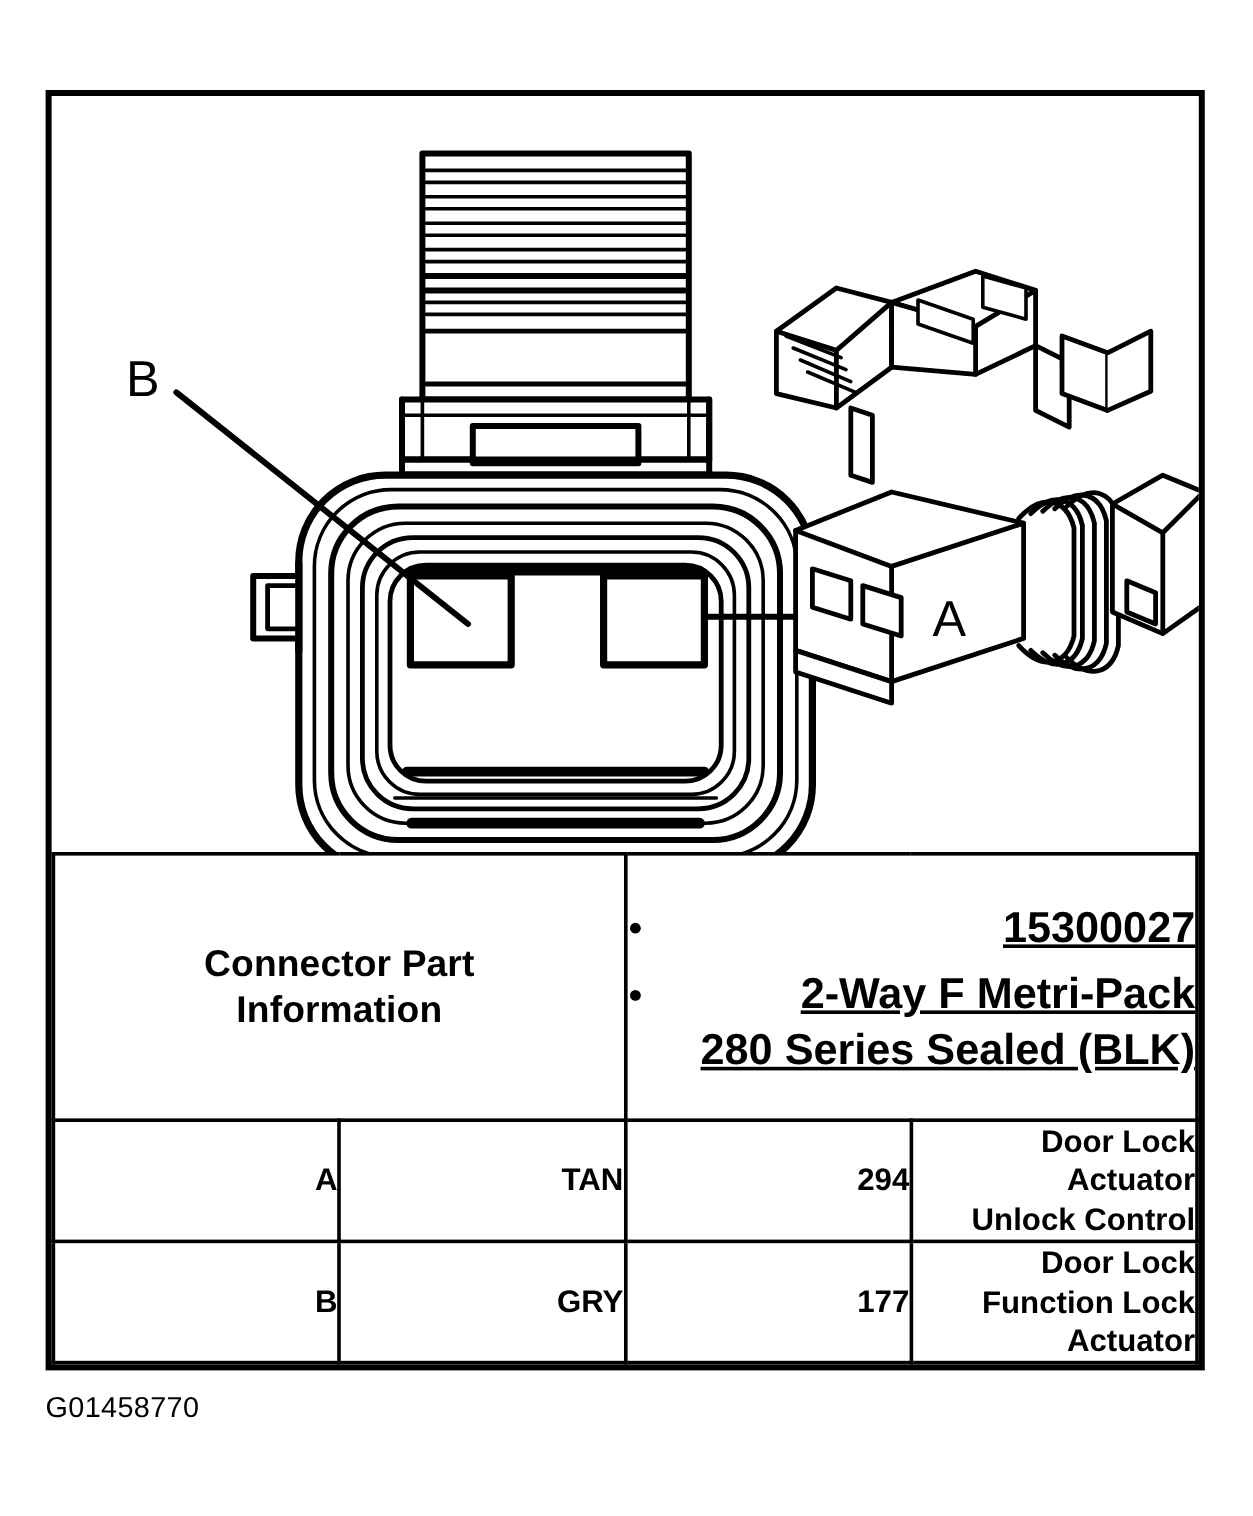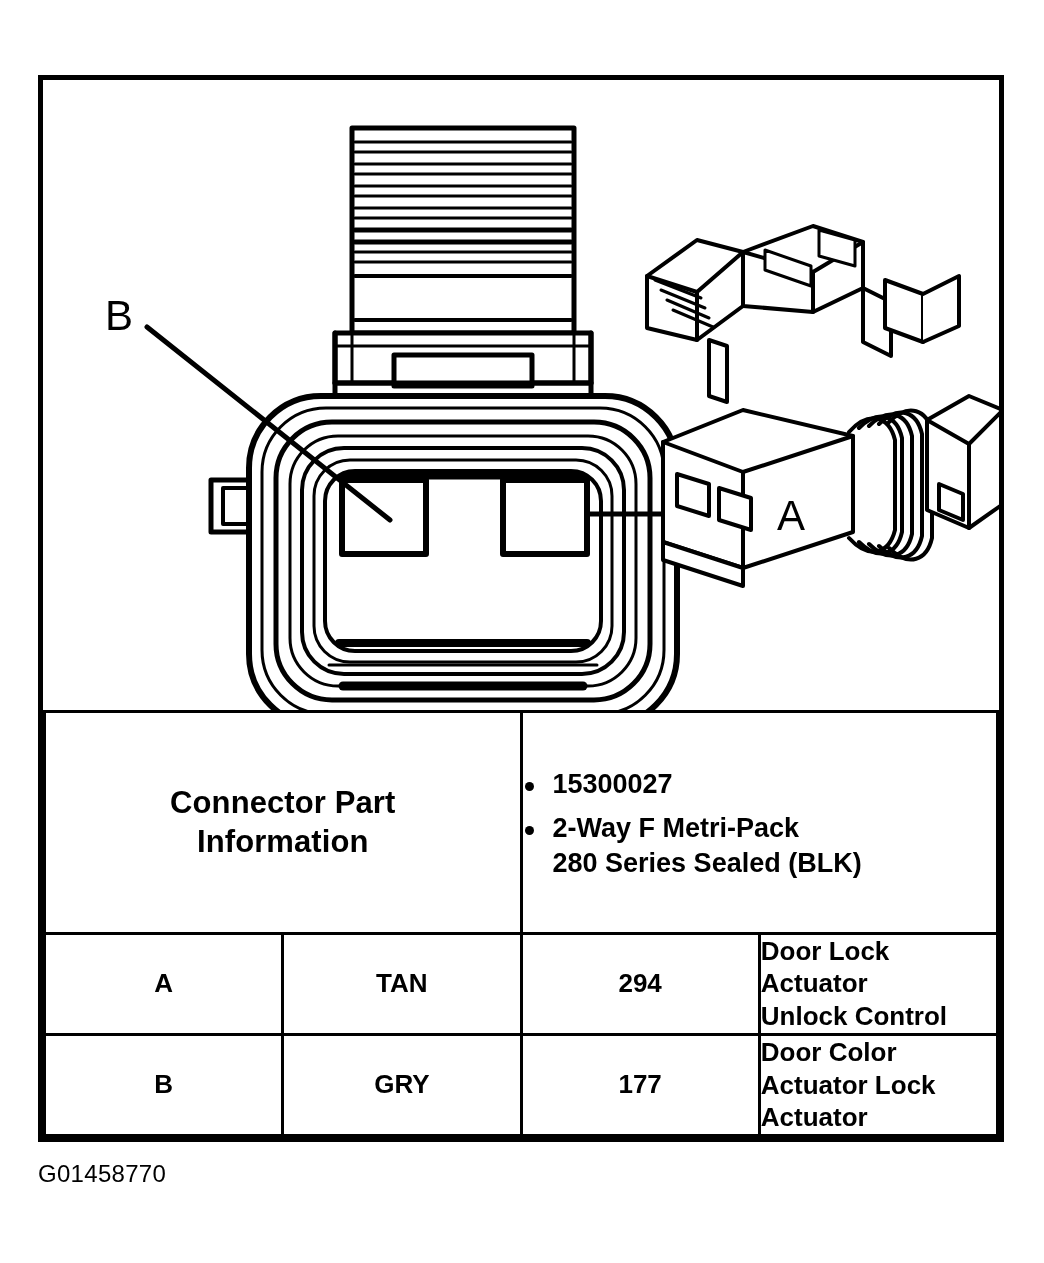--- a/index.html
+++ b/index.html
@@ -34,22 +34,23 @@
   .col-pin{width:148px;}
   .col-wire{width:218px;}
   .col-circ{width:168px;}
   .col-func{width:auto;}
 
   .cpi-label{
     text-align:center;font-size:31px;line-height:1.28;
     padding:14px 6px;letter-spacing:.1px;
   }
   .cpi-list{
-    padding:12px 10px 12px 34px;font-size:27px;line-height:1.30;
-    text-align:left;
+    padding:12px 10px 12px 34px;font-size:36px;line-height:1.30;
+    text-align:right;
+    text-decoration:underline;
   }
   .cpi-list .bullet-row{
     display:block;position:relative;padding-left:30px;margin:5px 0 9px 0;
   }
   .cpi-list .bullet-row:last-child{margin-bottom:1px;}
   .cpi-list .bullet-row .dot{
     position:absolute;left:2px;top:.54em;width:9px;height:9px;
     background:#000;border-radius:50%;
   }
 
@@ -57,21 +58,21 @@
     text-align:center;font-size:26px;line-height:1.24;height:96px;
     vertical-align:bottom;padding-bottom:9px;
   }
   .hdr-cell.two-line{vertical-align:middle;padding-bottom:0;}
 
   .cell-center{text-align:center;font-size:26px;}
   .cell-func{
     text-align:left;font-size:26px;line-height:1.26;
     padding:8px 8px 8px 14px;
   }
-  .row-a td,.row-b td{height:88px;}
+  .row-a td,.row-b td{height:88px;text-align:right;}
 
   
   .caption{
     position:absolute;left:38px;top:1160px;
     font-size:24px;font-weight:normal;letter-spacing:.3px;
     font-family:"Liberation Sans","DejaVu Sans",sans-serif;
   }
 </style>
 </head>
 <body>
@@ -250,21 +251,21 @@
             <div>Door Lock Actuator</div>
             <div>Unlock Control</div>
           </td>
         </tr>
 
         <tr class="row-b">
           <td class="cell-center">B</td>
           <td class="cell-center">GRY</td>
           <td class="cell-center">177</td>
           <td class="cell-func">
-            <div>Door Color Actuator Lock</div>
+            <div>Door Lock Function Lock</div>
             <div>Actuator</div>
           </td>
         </tr>
       </tbody>
     </table>
 
   </div>
 
   <div class="caption">G01458770</div>
 

